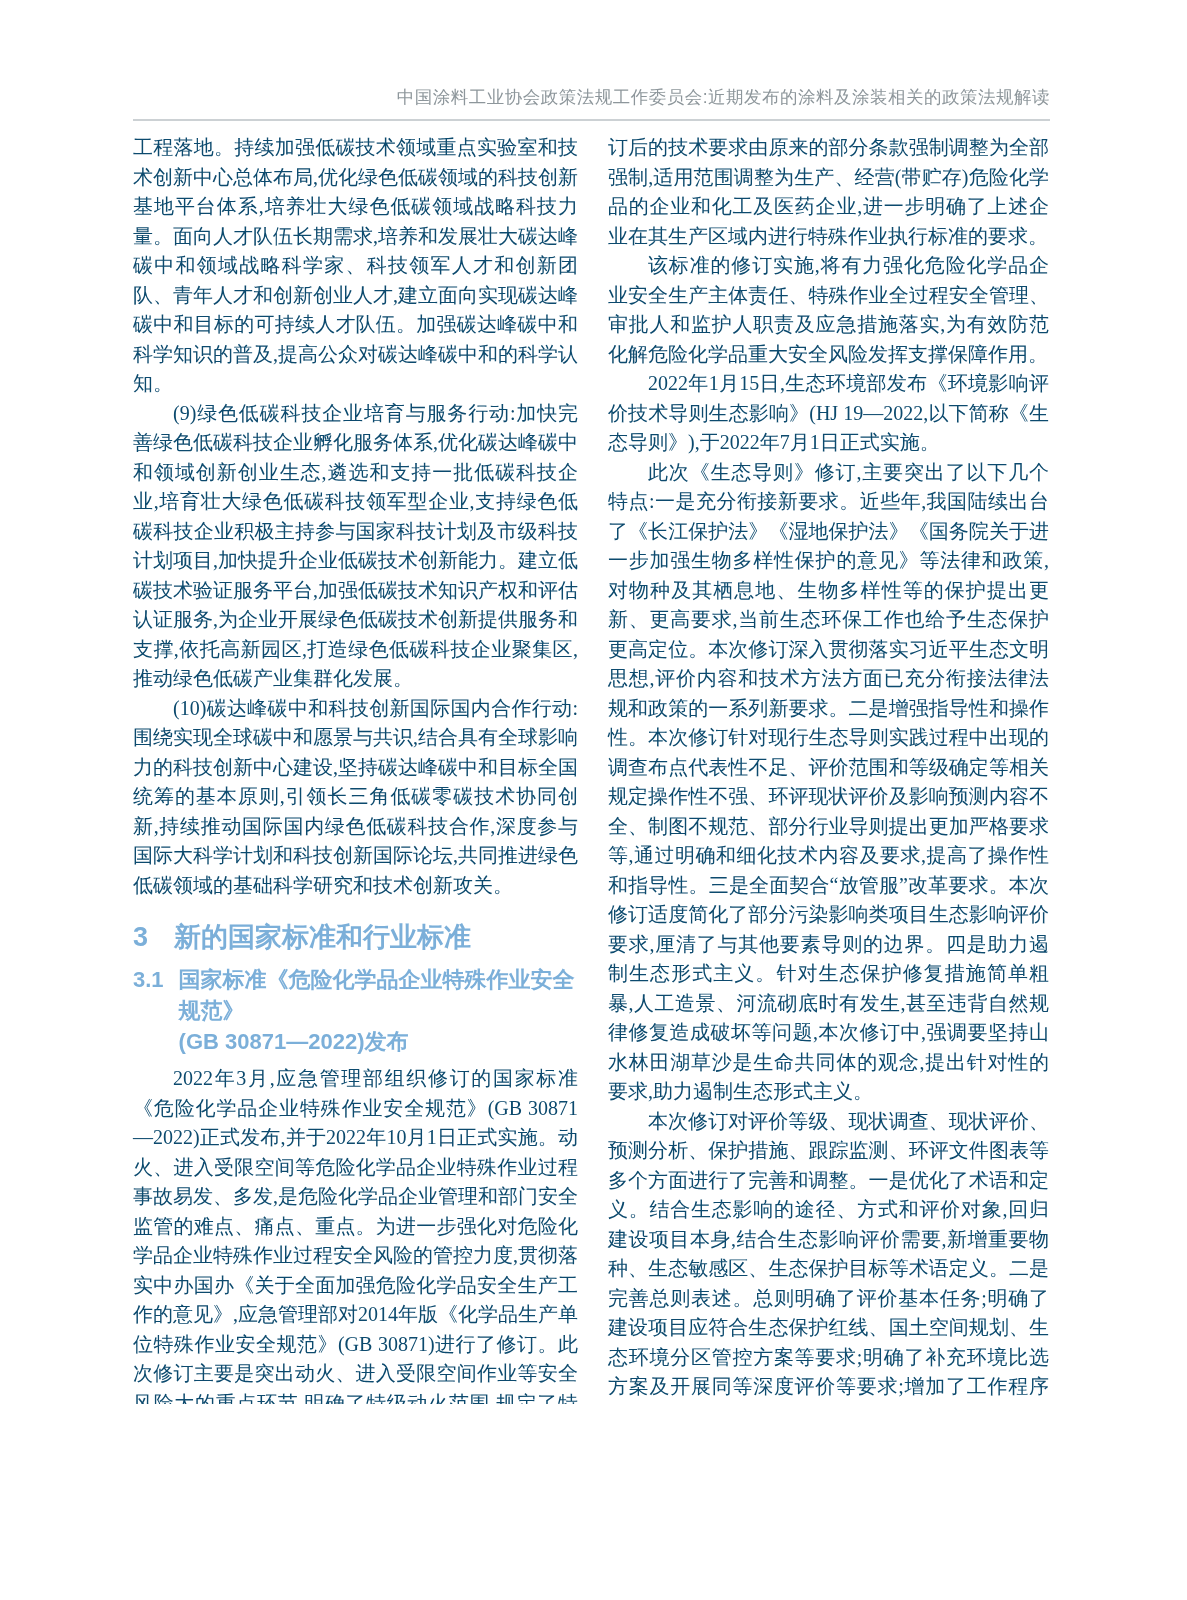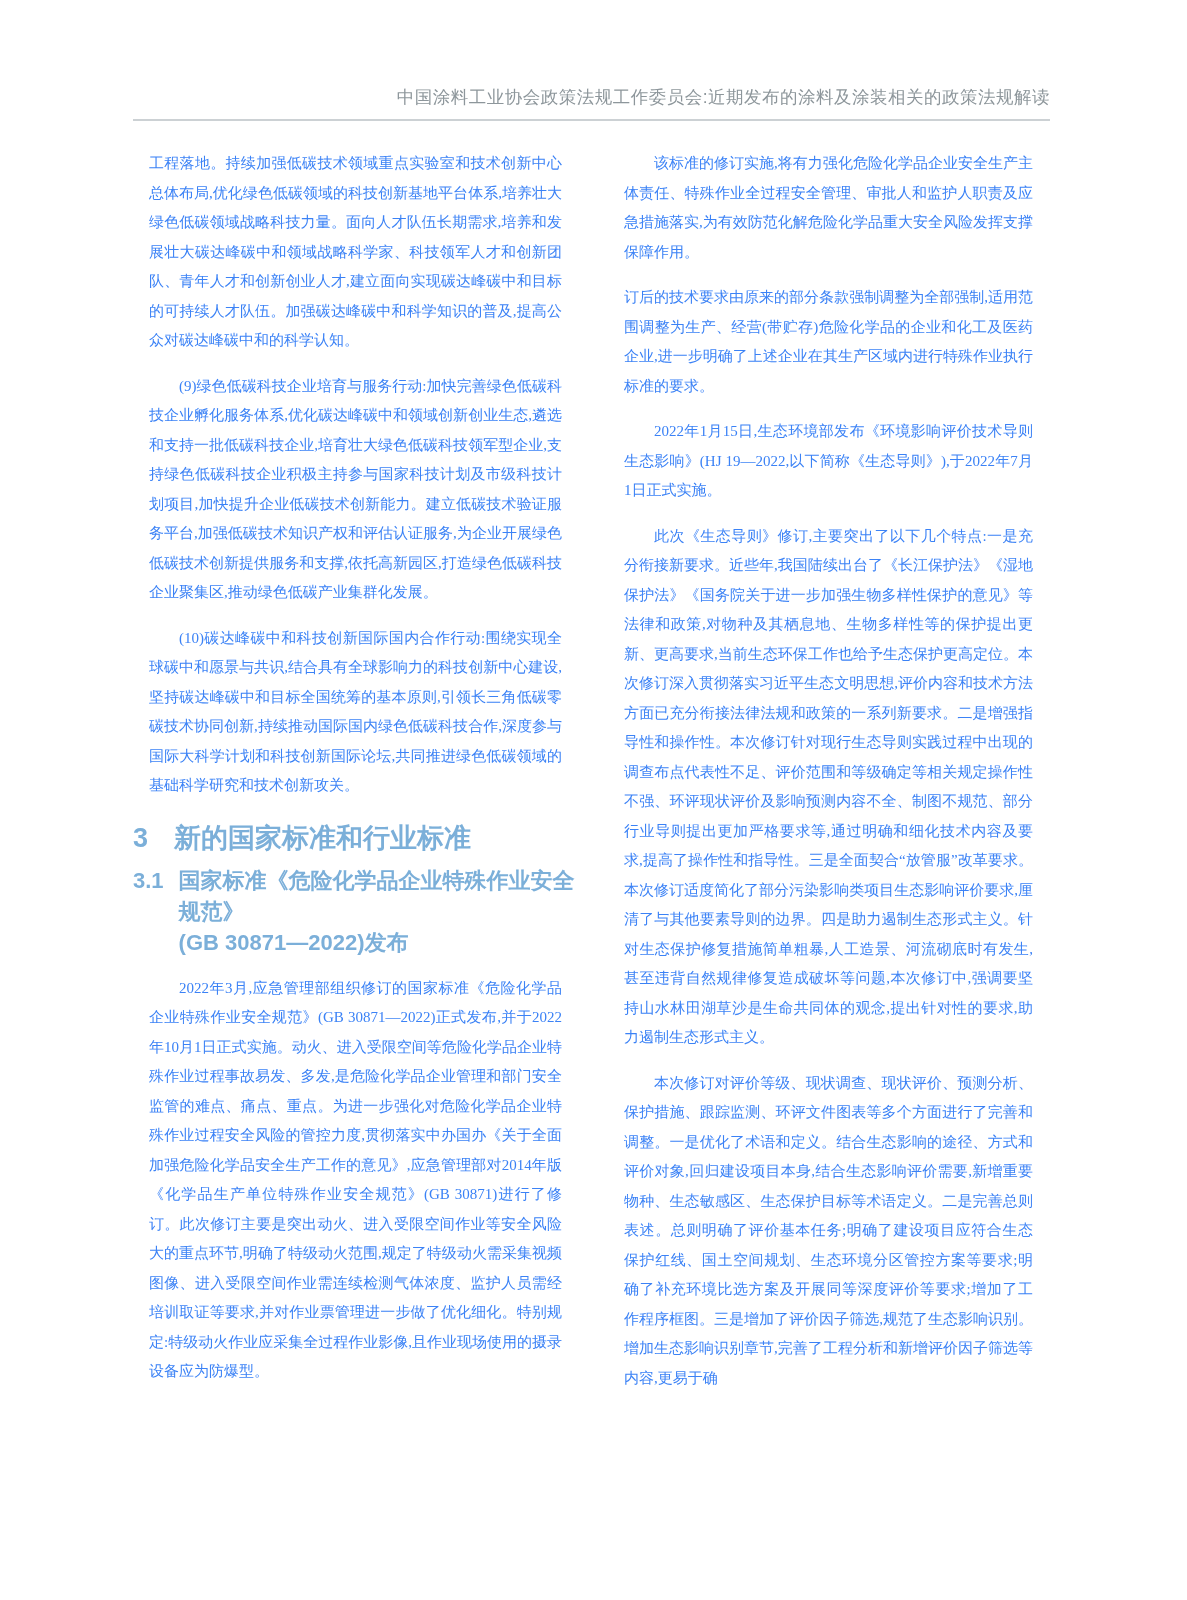--- a/index.html
+++ b/index.html
@@ -35,24 +35,24 @@
   
   .col {
     position: absolute;
     top: 133px;
     text-align: justify;
   }
   .col-left  { left: 133px; width: 445px; }
   .col-right { left: 608px; width: 441px; }
 
   p.body-text {
-    margin: 16px;
-    font-size: 15px;
+    margin: 0;
+    font-size: 20px;
     line-height: 29.5px;
-    color: #3b82f6;
+    color: #0c4a6e;
     text-indent: 2em;
   }
   p.no-indent { text-indent: 0; }
 
   
   .section-heading {
     display: flex;
     gap: 26px;
     margin: 19px 0 9px 0;
     font-family: "Liberation Sans", "DejaVu Sans", sans-serif;
@@ -135,22 +135,22 @@
         <span class="line">国家标准《危险化学品企业特殊作业安全规范》</span>
         <span class="line">(GB 30871—2022)发布</span>
       </span>
     </h3>
 
     <p class="body-text">2022年3月,应急管理部组织修订的国家标准《危险化学品企业特殊作业安全规范》(GB 30871—2022)正式发布,并于2022年10月1日正式实施。动火、进入受限空间等危险化学品企业特殊作业过程事故易发、多发,是危险化学品企业管理和部门安全监管的难点、痛点、重点。为进一步强化对危险化学品企业特殊作业过程安全风险的管控力度,贯彻落实中办国办《关于全面加强危险化学品安全生产工作的意见》,应急管理部对2014年版《化学品生产单位特殊作业安全规范》(GB 30871)进行了修订。此次修订主要是突出动火、进入受限空间作业等安全风险大的重点环节,明确了特级动火范围,规定了特级动火需采集视频图像、进入受限空间作业需连续检测气体浓度、监护人员需经培训取证等要求,并对作业票管理进一步做了优化细化。特别规定:特级动火作业应采集全过程作业影像,且作业现场使用的摄录设备应为防爆型。</p>
 
   </section>
 
   <section class="col col-right">
+    <p class="body-text no-indent">订后的技术要求由原来的部分条款强制调整为全部强制,适用范围调整为生产、经营(带贮存)危险化学品的企业和化工及医药企业,进一步明确了上述企业在其生产区域内进行特殊作业执行标准的要求。</p>
     <p class="body-text">该标准的修订实施,将有力强化危险化学品企业安全生产主体责任、特殊作业全过程安全管理、审批人和监护人职责及应急措施落实,为有效防范化解危险化学品重大安全风险发挥支撑保障作用。</p>
-    <p class="body-text no-indent">订后的技术要求由原来的部分条款强制调整为全部强制,适用范围调整为生产、经营(带贮存)危险化学品的企业和化工及医药企业,进一步明确了上述企业在其生产区域内进行特殊作业执行标准的要求。</p>
 
 
     <p class="body-text">2022年1月15日,生态环境部发布《环境影响评价技术导则生态影响》(HJ 19—2022,以下简称《生态导则》),于2022年7月1日正式实施。</p>
     <p class="body-text">此次《生态导则》修订,主要突出了以下几个特点:一是充分衔接新要求。近些年,我国陆续出台了《长江保护法》《湿地保护法》《国务院关于进一步加强生物多样性保护的意见》等法律和政策,对物种及其栖息地、生物多样性等的保护提出更新、更高要求,当前生态环保工作也给予生态保护更高定位。本次修订深入贯彻落实习近平生态文明思想,评价内容和技术方法方面已充分衔接法律法规和政策的一系列新要求。二是增强指导性和操作性。本次修订针对现行生态导则实践过程中出现的调查布点代表性不足、评价范围和等级确定等相关规定操作性不强、环评现状评价及影响预测内容不全、制图不规范、部分行业导则提出更加严格要求等,通过明确和细化技术内容及要求,提高了操作性和指导性。三是全面契合“放管服”改革要求。本次修订适度简化了部分污染影响类项目生态影响评价要求,厘清了与其他要素导则的边界。四是助力遏制生态形式主义。针对生态保护修复措施简单粗暴,人工造景、河流砌底时有发生,甚至违背自然规律修复造成破坏等问题,本次修订中,强调要坚持山水林田湖草沙是生命共同体的观念,提出针对性的要求,助力遏制生态形式主义。</p>
     <p class="body-text">本次修订对评价等级、现状调查、现状评价、预测分析、保护措施、跟踪监测、环评文件图表等多个方面进行了完善和调整。一是优化了术语和定义。结合生态影响的途径、方式和评价对象,回归建设项目本身,结合生态影响评价需要,新增重要物种、生态敏感区、生态保护目标等术语定义。二是完善总则表述。总则明确了评价基本任务;明确了建设项目应符合生态保护红线、国土空间规划、生态环境分区管控方案等要求;明确了补充环境比选方案及开展同等深度评价等要求;增加了工作程序框图。三是增加了评价因子筛选,规范了生态影响识别。增加生态影响识别章节,完善了工程分析和新增评价因子筛选等内容,更易于确</p>
   </section>
 
   <footer class="page-footer">
     <div class="footer-titles">
       <div class="footer-cn">政策法规与标准</div>

